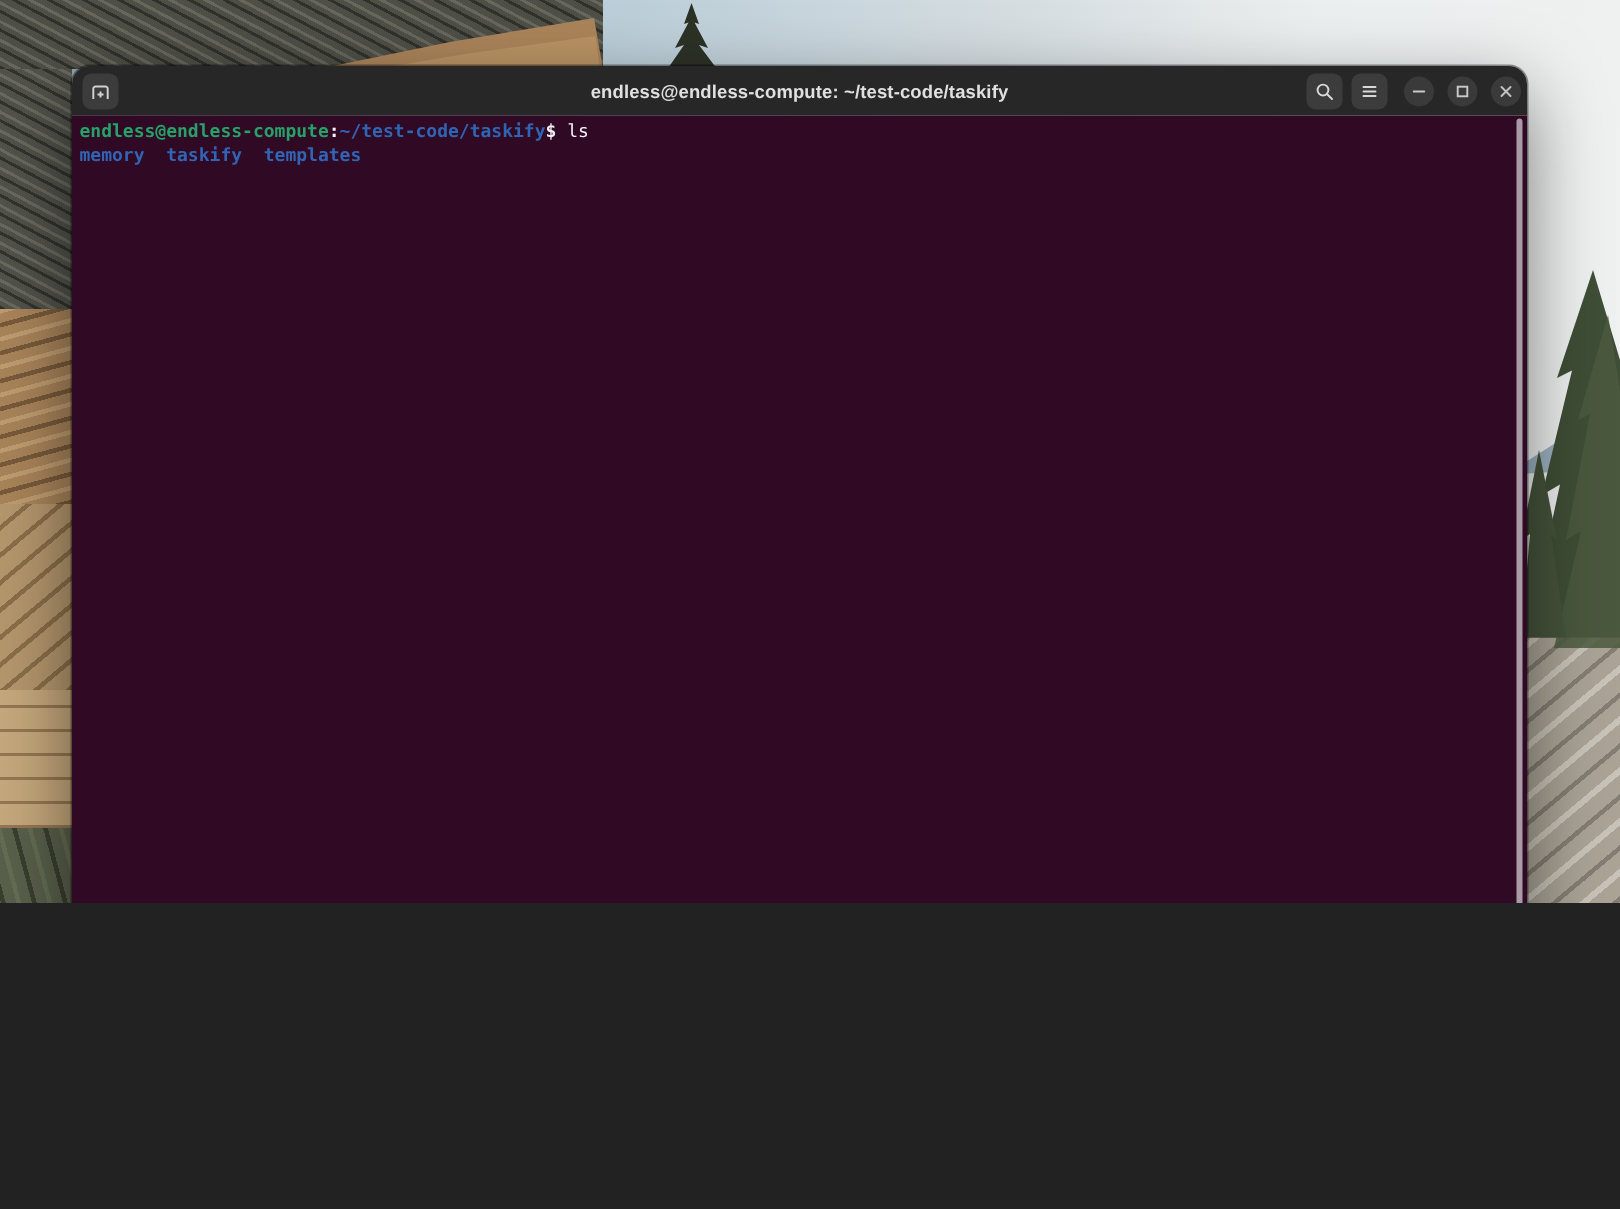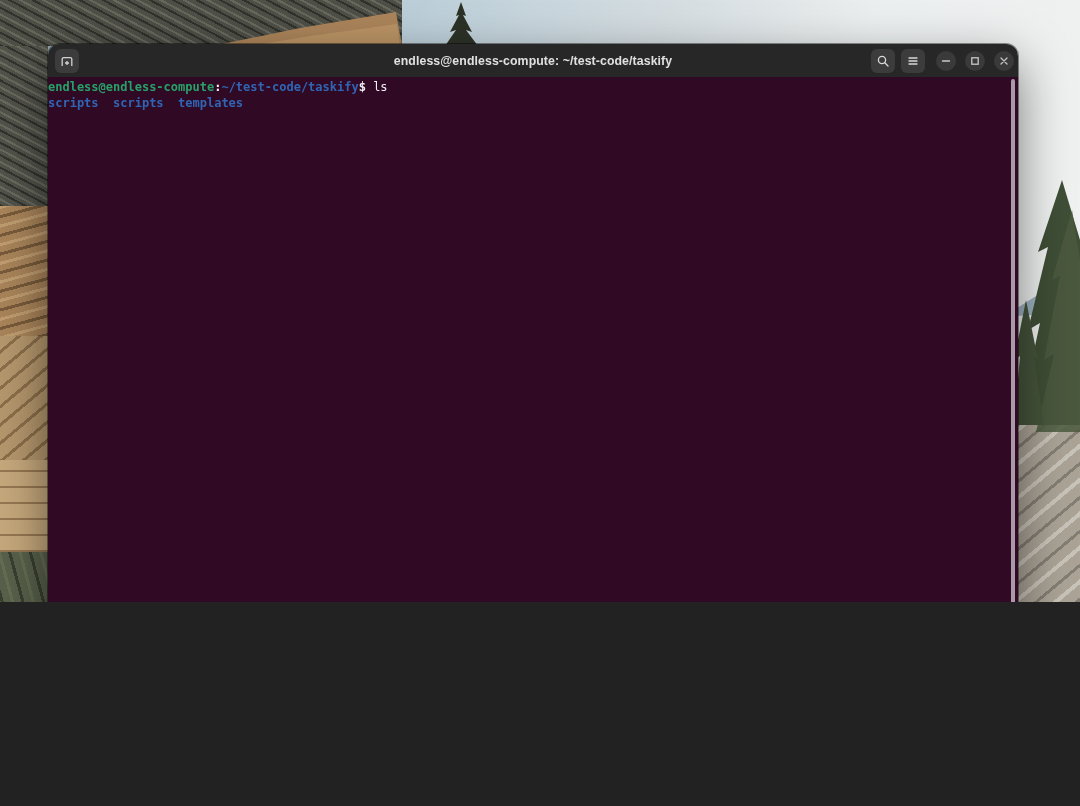--- a/index.html
+++ b/index.html
@@ -85,21 +85,21 @@
   }
   .tb-square{width:24px;height:24px;border-radius:6px;background:#3c3c3c;}
   .tb-circle{width:20px;height:20px;border-radius:50%;background:#3a3a3a;}
   .tb-right{margin-left:auto;display:flex;align-items:center;}
   .gap6{margin-left:6px;} .gap11{margin-left:11px;} .gap9{margin-left:9px;}
 
   
   .terminal{
     position:relative;height:677px;background:var(--term-bg,#300a24);
     font-family:"DejaVu Sans Mono","Liberation Mono",monospace;
-    font-size:12px;padding:3px 0 0 0;box-sizing:border-box;cursor:text;
+    font-size:12px;padding:3px 0 0 5px;box-sizing:border-box;cursor:text;
   }
   .t-line{height:15.5px;line-height:15.5px;white-space:pre;}
   .t-user{color:var(--user-host,#26a269);font-weight:700;}
   .t-sep{color:var(--plain,#f5f0f5);font-weight:700;}
   .t-path{color:var(--path,#3065b5);font-weight:700;}
   .t-sym{color:var(--plain,#f5f0f5);font-weight:700;}
   .t-cmd{color:var(--plain,#f5f0f5);}
   .t-out{color:var(--path,#3065b5);font-weight:700;}
   .t-cursor{
     display:inline-block;width:7.5px;height:14px;margin-left:7px;vertical-align:-2.5px;
@@ -181,17 +181,17 @@
         <button class="tb-btn tb-circle gap9">
           <svg width="14" height="14" viewBox="0 0 14 14">
             <path d="M4 4 L10 10 M10 4 L4 10" stroke="#c3c3c3" stroke-width="1.3" stroke-linecap="round"></path>
           </svg>
         </button>
       </div>
     </div>
 
     <div class="terminal">
       <div class="t-line"><span class="t-user">endless@endless-compute</span><span class="t-sep">:</span><span class="t-path">~/test-code/taskify</span><span class="t-sym">$</span><span class="t-cmd"> ls</span></div>
-      <div class="t-line t-out">scripts  scripts  templates</div>
+      <div class="t-line t-out">memory  taskify  templates</div>
       <div class="t-scrollbar"></div>
     </div>
   </div>
 </div>
 
 </body></html>

